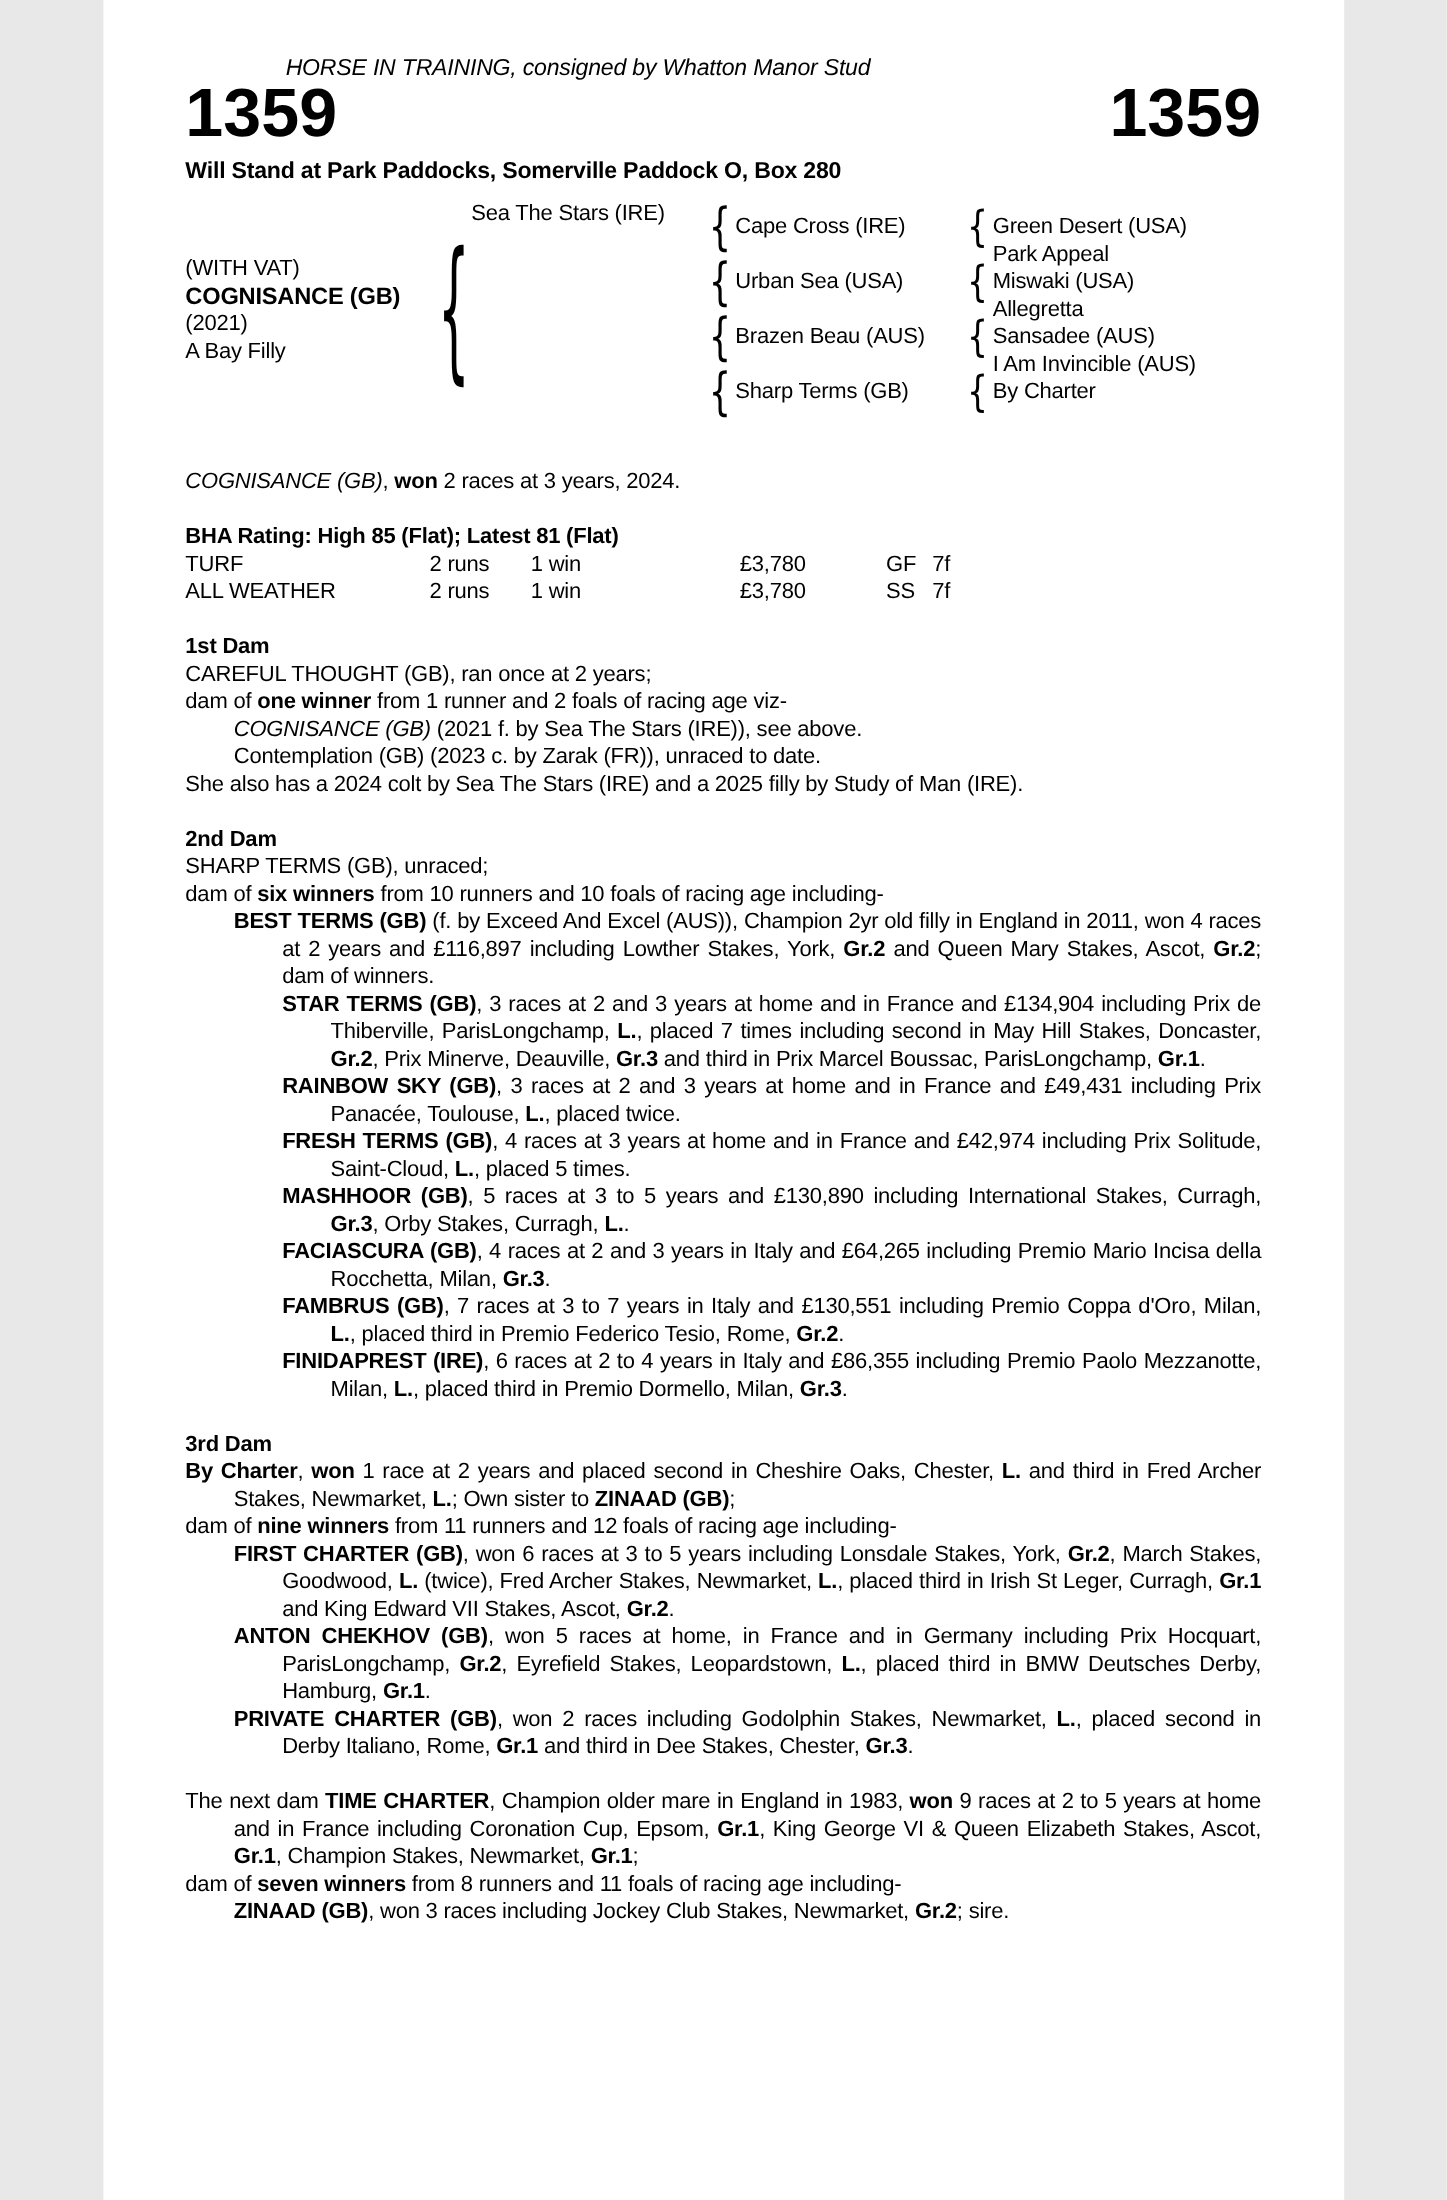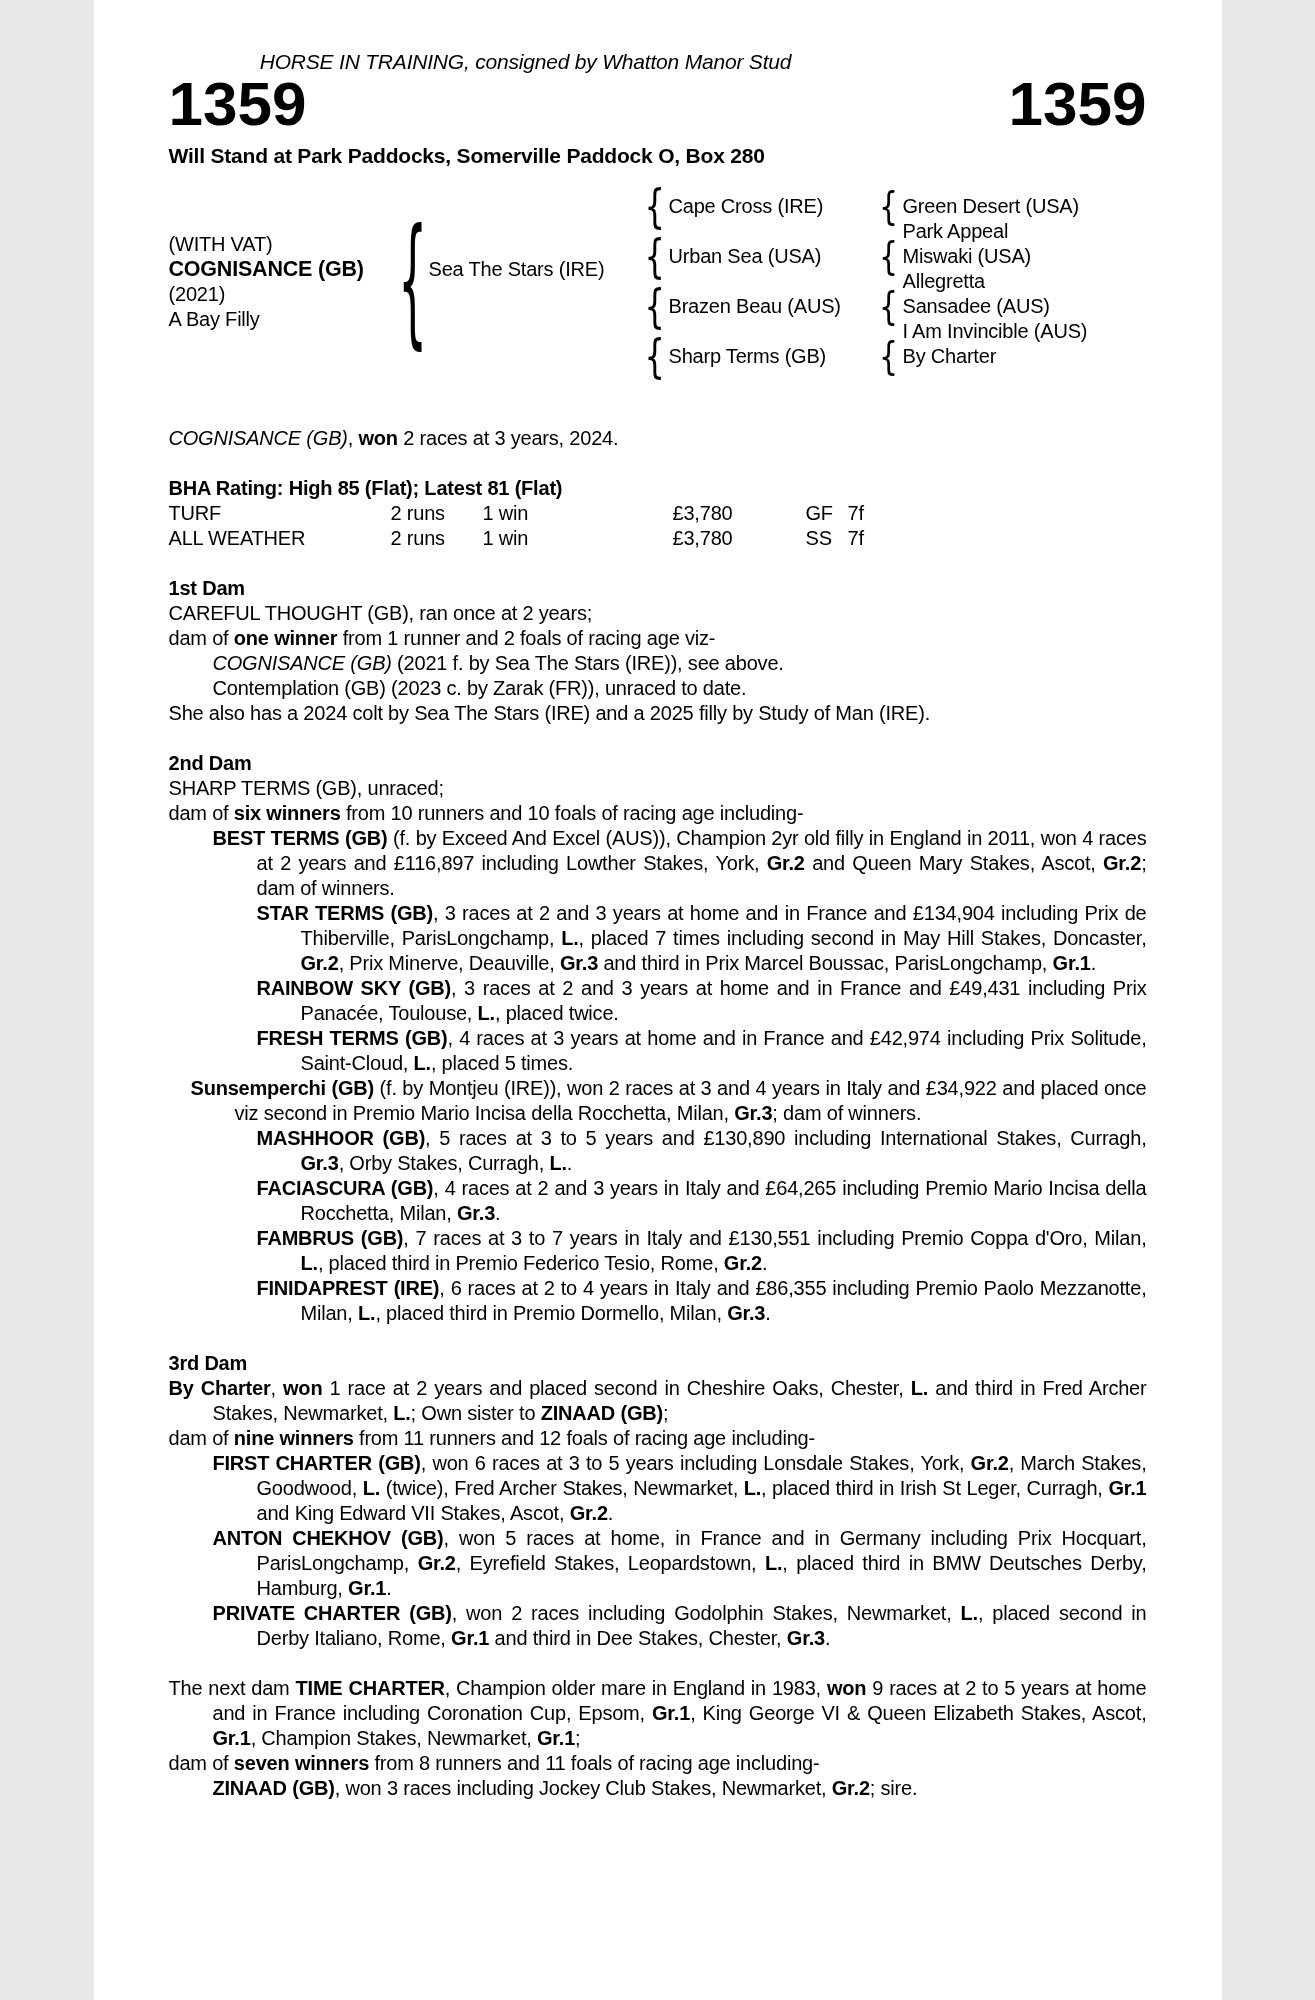--- a/index.html
+++ b/index.html
@@ -13,21 +13,21 @@
   .consignor{font-style:italic;font-size:21px;width:73%;text-align:center;}
   .lot-row{display:flex;justify-content:space-between;align-items:flex-start;margin-top:2px;}
   .lot{font-size:62px;font-weight:bold;line-height:0.9;letter-spacing:0;}
   .stand-line{font-weight:bold;font-size:21px;margin-top:12px;}
   
   .ped{display:flex;margin-top:14px;font-size:20px;line-height:25px;}
   .col-subject{width:228px;display:flex;flex-direction:column;justify-content:center;}
   .subject-name{font-weight:bold;font-size:21.5px;}
   .col-brace1{width:32px;display:flex;align-items:center;justify-content:center;}
   .col-gen1{width:212px;display:flex;flex-direction:column;}
-  .gen1-cell{height:100px;display:flex;flex-direction:column;justify-content:flex-end;}
+  .gen1-cell{height:100px;display:flex;flex-direction:column;justify-content:flex-start;}
   .col-brace2,.col-brace3{width:28px;display:flex;flex-direction:column;}
   .bcell{height:50px;display:flex;align-items:center;justify-content:center;}
   .col-gen2{width:206px;display:flex;flex-direction:column;}
   .gen2-cell{height:50px;display:flex;align-items:center;}
   .col-gen3{flex:1;display:flex;flex-direction:column;justify-content:center;}
   .gen3-cell{height:25px;line-height:25px;}
   .brace{font-family:"DejaVu Sans",sans-serif;display:inline-block;font-weight:400;}
   .col-brace1 .brace{font-size:46px;transform:scaleY(3.05);}
   .col-brace2 .brace{font-size:32px;transform:scaleY(1.45);}
   .col-brace3 .brace{font-size:30px;transform:scaleY(1.30);}
@@ -153,21 +153,20 @@
         <div class="p l1"><span>Contemplation (GB) (2023 c. by Zarak (FR)), unraced to date.</span></div>
         <div class="p m"><span>She also has a 2024 colt by Sea The Stars (IRE) and a 2025 filly by Study of Man (IRE).</span></div>
         <div class="gap"></div>
         <div class="sec-h">2nd Dam</div>
         <div class="p m"><span>SHARP TERMS (GB), unraced;</span></div>
         <div class="p m"><span>dam of </span><span class="b">six winners</span><span> from 10 runners and 10 foals of racing age including-</span></div>
         <div class="p l1"><span class="b">BEST TERMS (GB)</span><span> (f. by Exceed And Excel (AUS)), Champion 2yr old filly in England in 2011, won 4 races at 2 years and £116,897 including Lowther Stakes, York, </span><span class="b">Gr.2</span><span> and Queen Mary Stakes, Ascot, </span><span class="b">Gr.2</span><span>; dam of winners.</span></div>
         <div class="p l2"><span class="b">STAR TERMS (GB)</span><span>, 3 races at 2 and 3 years at home and in France and £134,904 including Prix de Thiberville, ParisLongchamp, </span><span class="b">L.</span><span>, placed 7 times including second in May Hill Stakes, Doncaster, </span><span class="b">Gr.2</span><span>, Prix Minerve, Deauville, </span><span class="b">Gr.3</span><span> and third in Prix Marcel Boussac, ParisLongchamp, </span><span class="b">Gr.1</span><span>.</span></div>
         <div class="p l2"><span class="b">RAINBOW SKY (GB)</span><span>, 3 races at 2 and 3 years at home and in France and £49,431 including Prix Panacée, Toulouse, </span><span class="b">L.</span><span>, placed twice.</span></div>
         <div class="p l2"><span class="b">FRESH TERMS (GB)</span><span>, 4 races at 3 years at home and in France and £42,974 including Prix Solitude, Saint-Cloud, </span><span class="b">L.</span><span>, placed 5 times.</span></div>
-        <div class="p l1s"><span class="b">Sunsemperchi (GB)</span><span> (f. by Montjeu (IRE)), won 2 races at 3 and 4 years in Italy and £34,922 and placed once viz second in Premio Mario Incisa della Rocchetta, Milan, </span><span class="b">Gr.3</span><span>; dam of winners.</span></div>
         <div class="p l2"><span class="b">MASHHOOR (GB)</span><span>, 5 races at 3 to 5 years and £130,890 including International Stakes, Curragh, </span><span class="b">Gr.3</span><span>, Orby Stakes, Curragh, </span><span class="b">L.</span><span>.</span></div>
         <div class="p l2"><span class="b">FACIASCURA (GB)</span><span>, 4 races at 2 and 3 years in Italy and £64,265 including Premio Mario Incisa della Rocchetta, Milan, </span><span class="b">Gr.3</span><span>.</span></div>
         <div class="p l2"><span class="b">FAMBRUS (GB)</span><span>, 7 races at 3 to 7 years in Italy and £130,551 including Premio Coppa d'Oro, Milan, </span><span class="b">L.</span><span>, placed third in Premio Federico Tesio, Rome, </span><span class="b">Gr.2</span><span>.</span></div>
         <div class="p l2"><span class="b">FINIDAPREST (IRE)</span><span>, 6 races at 2 to 4 years in Italy and £86,355 including Premio Paolo Mezzanotte, Milan, </span><span class="b">L.</span><span>, placed third in Premio Dormello, Milan, </span><span class="b">Gr.3</span><span>.</span></div>
         <div class="gap"></div>
         <div class="sec-h">3rd Dam</div>
         <div class="p m"><span class="b">By Charter</span><span>, </span><span class="b">won</span><span> 1 race at 2 years and placed second in Cheshire Oaks, Chester, </span><span class="b">L.</span><span> and third in Fred Archer Stakes, Newmarket, </span><span class="b">L.</span><span>; Own sister to </span><span class="b">ZINAAD (GB)</span><span>;</span></div>
         <div class="p m"><span>dam of </span><span class="b">nine winners</span><span> from 11 runners and 12 foals of racing age including-</span></div>
         <div class="p l1"><span class="b">FIRST CHARTER (GB)</span><span>, won 6 races at 3 to 5 years including Lonsdale Stakes, York, </span><span class="b">Gr.2</span><span>, March Stakes, Goodwood, </span><span class="b">L.</span><span> (twice), Fred Archer Stakes, Newmarket, </span><span class="b">L.</span><span>, placed third in Irish St Leger, Curragh, </span><span class="b">Gr.1</span><span> and King Edward VII Stakes, Ascot, </span><span class="b">Gr.2</span><span>.</span></div>
         <div class="p l1"><span class="b">ANTON CHEKHOV (GB)</span><span>, won 5 races at home, in France and in Germany including Prix Hocquart, ParisLongchamp, </span><span class="b">Gr.2</span><span>, Eyrefield Stakes, Leopardstown, </span><span class="b">L.</span><span>, placed third in BMW Deutsches Derby, Hamburg, </span><span class="b">Gr.1</span><span>.</span></div>

